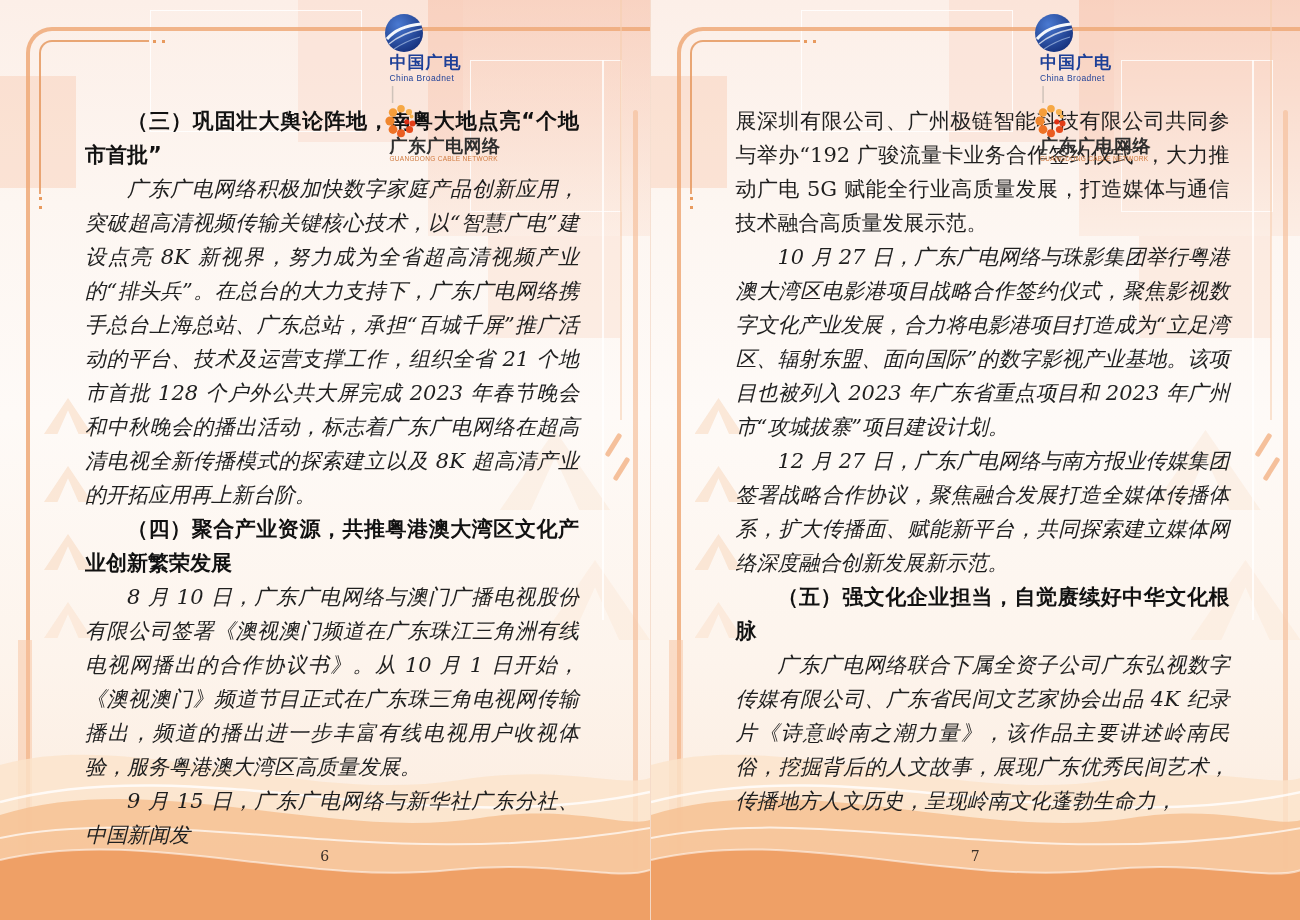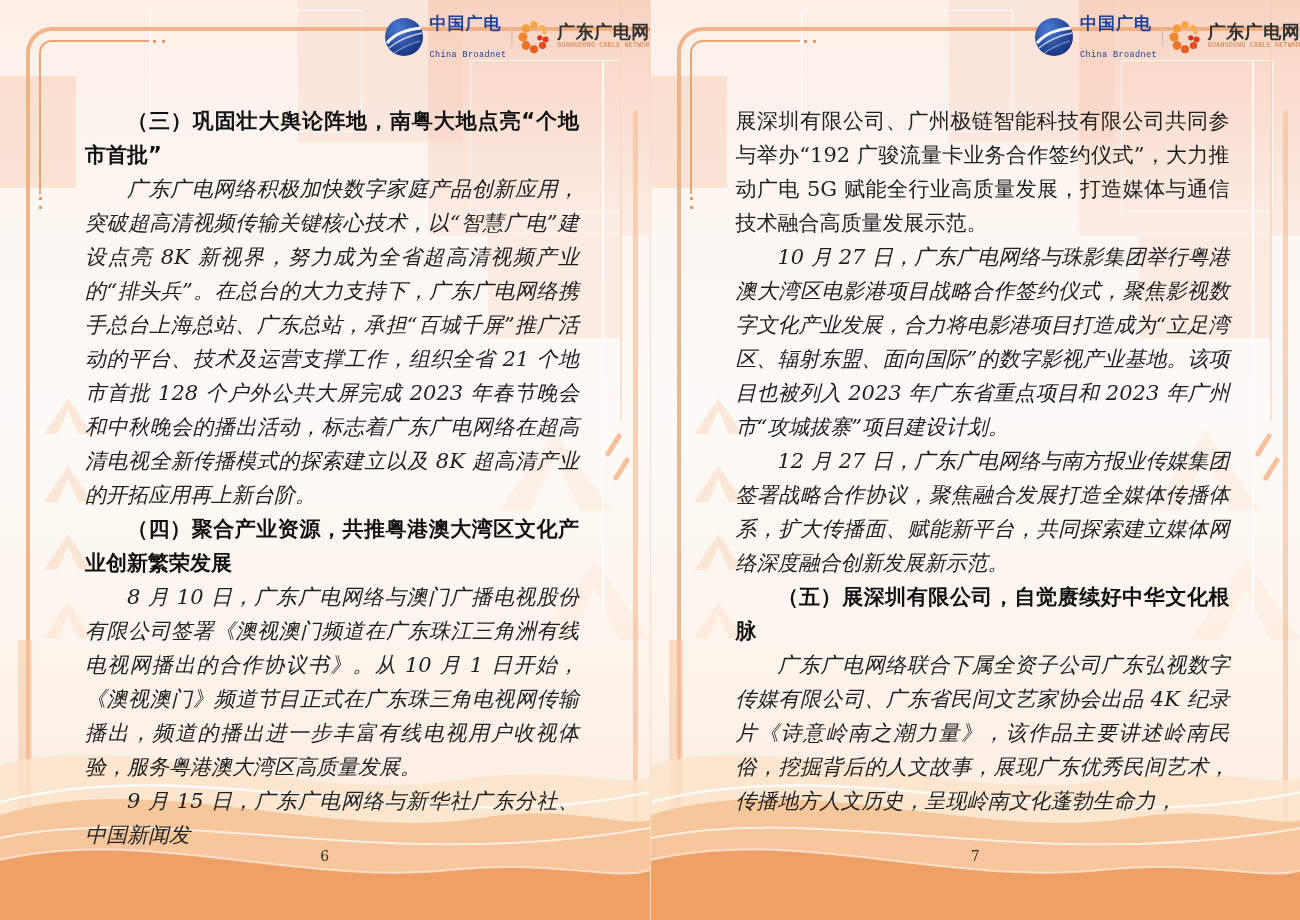--- a/index.html
+++ b/index.html
@@ -43,26 +43,26 @@
   .chev.big2{left:540px;top:560px;width:110px;height:80px;opacity:.2;}
   .vline1{right:12px;top:110px;height:760px;width:5px;background:rgba(245,193,156,.7);border-radius:3px;}
   .vline2{right:28px;top:0;height:420px;width:2px;background:rgba(246,205,175,.55);}
   .vline3{right:46px;top:60px;height:560px;width:2px;background:rgba(255,255,255,.8);}
   .slash{width:5px;height:26px;background:rgba(242,178,132,.8);transform:rotate(32deg);border-radius:2px;}
   .slash.s1{right:34px;top:432px;}.slash.s2{right:26px;top:456px;}
   .waves{position:absolute;left:0;bottom:0;width:650px;height:210px;}
 
   
   .brand{position:absolute;top:13px;right:26px;width:240px;height:48px;
-    display:flex;align-items:center;z-index:3;
-    font-family:Liberation Mono, monospace;}
+    display:flex;align-items:flex-start;z-index:3;
+    font-family:Liberation Sans, sans-serif;flex-direction:column;}
   .globe{width:40px;height:40px;flex:0 0 auto;}
   .brand-col{display:flex;flex-direction:column;justify-content:center;margin-left:6px;}
   .brand-cn{font-size:17px;font-weight:bold;color:#1d3f97;letter-spacing:1px;line-height:20px;white-space:nowrap;}
-  .brand-en{font-size:8.5px;color:#1d3f97;letter-spacing:.4px;line-height:10px;white-space:nowrap;margin-top:15px;}
+  .brand-en{font-size:8.5px;color:#1d3f97;letter-spacing:.4px;line-height:10px;white-space:nowrap;}
   .brand-divider{width:18px;text-align:center;color:#cfc3ba;font-size:18px;font-weight:300;}
   .gicon{width:34px;height:34px;flex:0 0 auto;}
   .gd-cn{font-size:18px;font-weight:bold;color:#2f2f2f;letter-spacing:.5px;line-height:17px;white-space:nowrap;}
   .gd-en{font-size:6.5px;color:#d07a3e;letter-spacing:.3px;line-height:8px;white-space:nowrap;}
 
   
   .text{position:absolute;left:85px;top:104px;width:494px;z-index:2;
     color:#1f1f1f;font-size:21px;line-height:34px;text-align:justify;}
   .text p{margin:0;}
   .para-body{text-indent:2em;font-style:italic;}
@@ -237,20 +237,20 @@
       <span class="brand-col">
         <span class="gd-cn">广东广电网络</span>
         <span class="gd-en">GUANGDONG CABLE NETWORK</span>
       </span>
     </header>
 
     <div class="text">
       <p class="para-cont">展深圳有限公司、广州极链智能科技有限公司共同参与举办“192 广骏流量卡业务合作签约仪式”，大力推动广电 5G 赋能全行业高质量发展，打造媒体与通信技术融合高质量发展示范。</p>
       <p class="para-body">10 月 27 日，广东广电网络与珠影集团举行粤港澳大湾区电影港项目战略合作签约仪式，聚焦影视数字文化产业发展，合力将电影港项目打造成为“立足湾区、辐射东盟、面向国际”的数字影视产业基地。该项目也被列入 2023 年广东省重点项目和 2023 年广州市“攻城拔寨”项目建设计划。</p>
       <p class="para-body">12 月 27 日，广东广电网络与南方报业传媒集团签署战略合作协议，聚焦融合发展打造全媒体传播体系，扩大传播面、赋能新平台，共同探索建立媒体网络深度融合创新发展新示范。</p>
-      <p class="para-head">（五）展深圳有限公司，自觉赓续好中华文化根脉</p>
+      <p class="para-head">（五）强文化企业担当，自觉赓续好中华文化根脉</p>
       <p class="para-body">广东广电网络联合下属全资子公司广东弘视数字传媒有限公司、广东省民间文艺家协会出品 4K 纪录片《诗意岭南之潮力量》，该作品主要讲述岭南民俗，挖掘背后的人文故事，展现广东优秀民间艺术，传播地方人文历史，呈现岭南文化蓬勃生命力，</p>
     </div>
 
     <div class="pagenum">7</div>
   </section>
 
 </div>
 
 </body></html>

